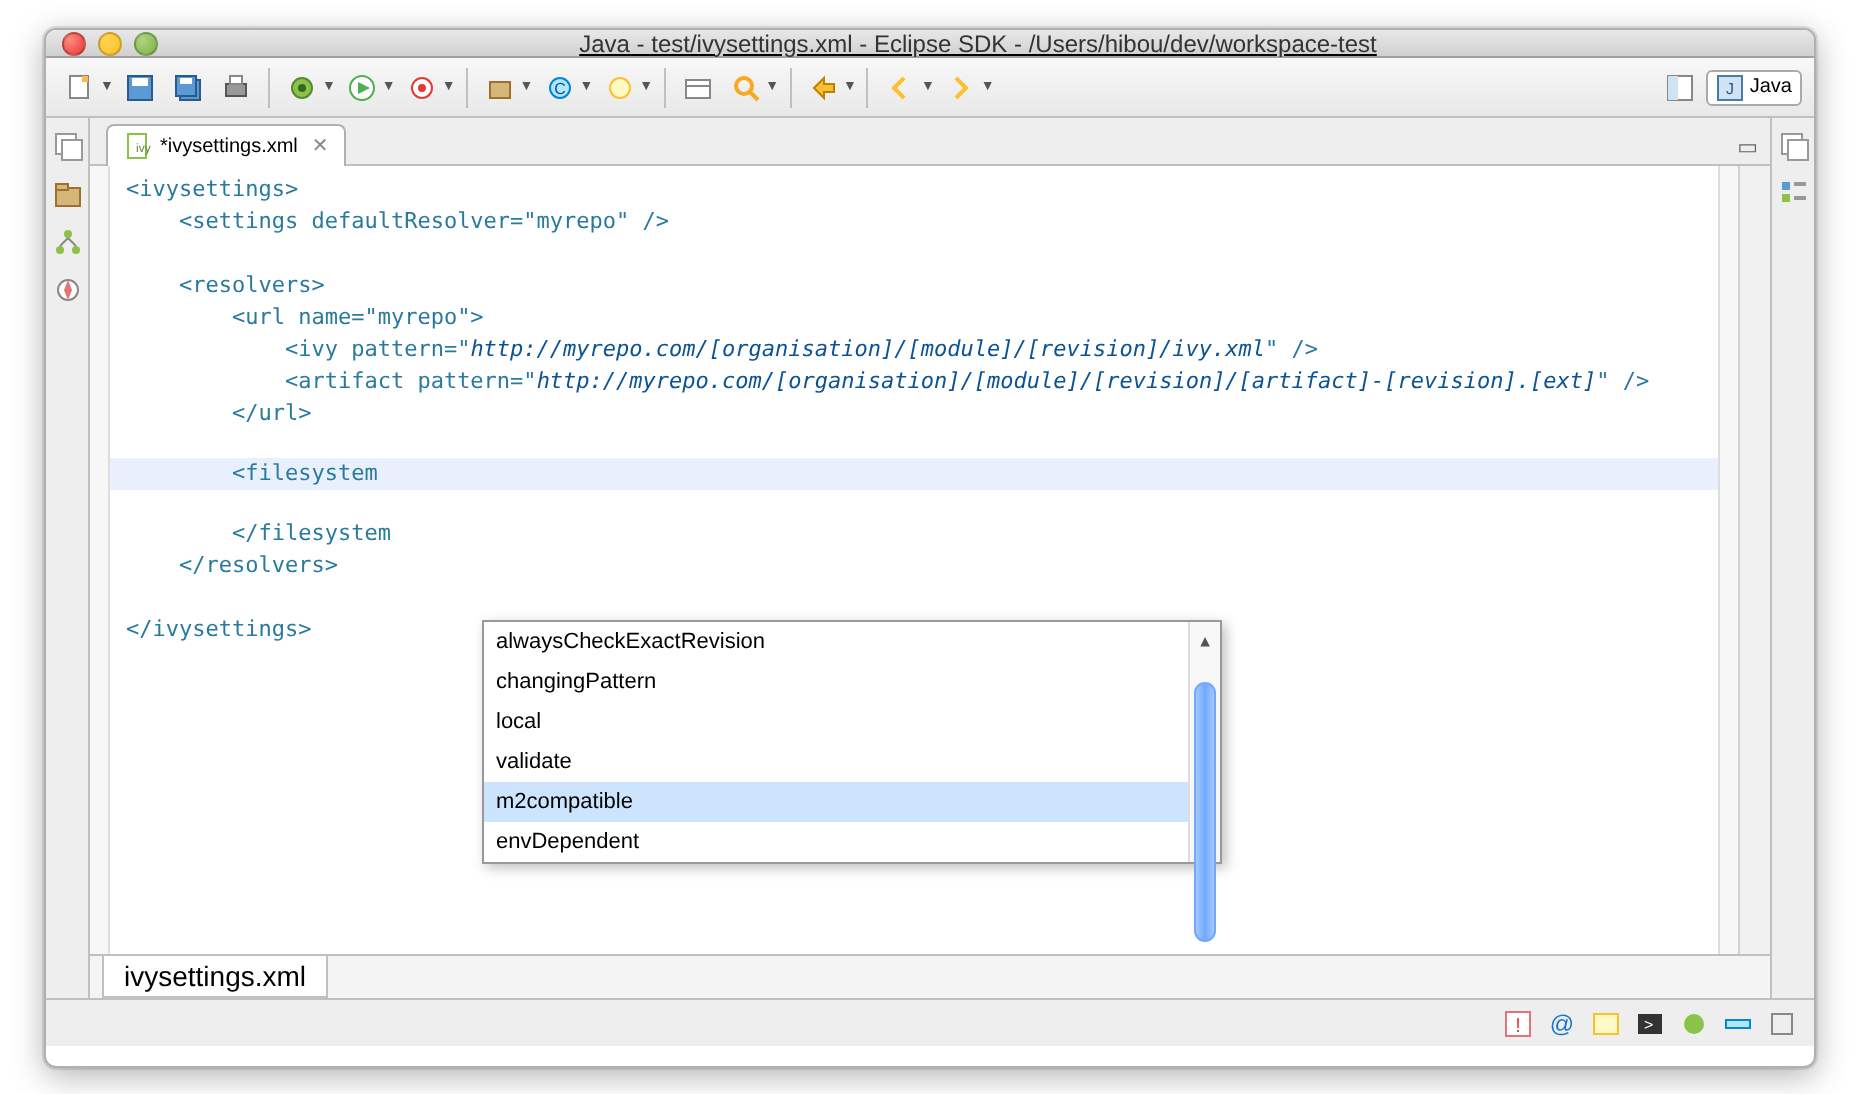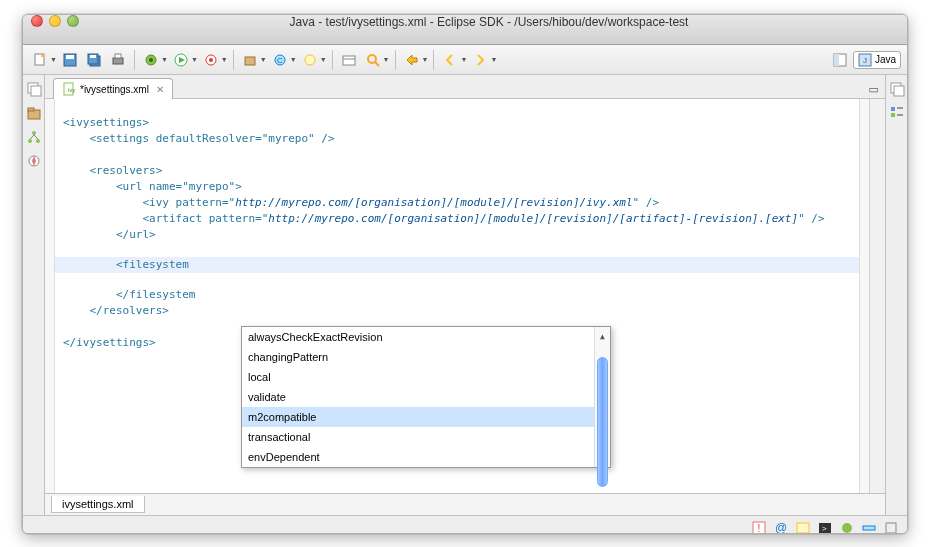--- a/index.html
+++ b/index.html
@@ -1,18 +1,18 @@
 <!DOCTYPE html>
 <html><head>
 <meta charset="utf-8">
 <style>
 * { box-sizing: border-box; margin: 0; padding: 0; }
 body { font-family: "Lucida Grande", sans-serif; font-size: 11px; background: #fff; width: 934px; height: 547px; position: relative; overflow: hidden; }
 .window { position: absolute; left: 22px; top: 14px; width: 886px; height: 520px; background: #fff; border: 1px solid #b0b0b0; border-radius: 6px; box-shadow: 0 4px 16px rgba(0,0,0,0.3), 0 0 0 1px rgba(0,0,0,0.1); overflow: hidden; }
-.titlebar { height: 30px; background: linear-gradient(#e8e8e8,#d0d0d0); border-bottom: 1px solid #a0a0a0; display: flex; padding: 0 8px; }
+.titlebar { height: 14px; background: linear-gradient(#e8e8e8,#d0d0d0); border-bottom: 1px solid #a0a0a0; display: flex; align-items: center; padding: 0 8px; text-decoration: underline; }
 .traffic { display: flex; gap: 6px; }
 .traffic div { width: 12px; height: 12px; border-radius: 50%; border: 1px solid rgba(0,0,0,0.2); }
 .tl-close { background: radial-gradient(circle at 30% 30%, #ff8a80, #e53935); }
 .tl-min { background: radial-gradient(circle at 30% 30%, #ffd54f, #fbc02d); }
 .tl-max { background: radial-gradient(circle at 30% 30%, #aed581, #7cb342); }
 .title { flex: 1; text-align: center; color: #333; font-size: 12px; }
 .toolbar { height: 30px; background: linear-gradient(#f8f8f8,#e8e8e8); border-bottom: 1px solid #c0c0c0; display: flex; align-items: center; padding: 0 6px; gap: 2px; }
 .tb-btn { width: 22px; height: 22px; display: inline-flex; align-items: center; justify-content: center; border-radius: 2px; }
 .tb-sep { width: 1px; height: 20px; background: #c0c0c0; margin: 0 3px; }
 .tb-drop { font-size: 7px; color: #555; margin-left: -3px; }
@@ -22,35 +22,35 @@
 .left-gutter, .right-gutter { width: 22px; background: #eee; border-right: 1px solid #c0c0c0; display: flex; flex-direction: column; align-items: center; padding-top: 6px; gap: 8px; }
 .right-gutter { border-right: none; border-left: 1px solid #c0c0c0; }
 .gutter-icon { width: 16px; height: 16px; }
 .editor-area { flex: 1; display: flex; flex-direction: column; background: #fff; }
 .tab-bar { height: 24px; background: #eee; display: flex; align-items: flex-end; border-bottom: 1px solid #c0c0c0; padding-left: 8px; }
 .tab { background: #fff; border: 1px solid #b0b0b0; border-bottom: none; border-radius: 4px 4px 0 0; padding: 3px 8px; display: flex; align-items: center; gap: 4px; font-size: 10px; position: relative; top: 1px; }
 .tab .x { font-size: 10px; color: #888; margin-left: 3px; }
 .tab-right { margin-left: auto; padding: 2px 6px; font-size: 11px; color: #666; }
 .editor-body { flex: 1; display: flex; background: #fff; font-family: Monaco, monospace; font-size: 11px; line-height: 16px; position: relative; overflow: hidden; }
 .ruler-left { width: 10px; background: #f7f7f7; border-right: 1px solid #ddd; }
-.code { flex: 1; padding: 16px 0 4px 8px; color: #333; white-space: pre; }
+.code { flex: 1; padding: 4px 0 4px 8px; color: #333; white-space: pre; }
 .cursor-line { background: #e8f0fe; display: block; margin: 14px -8px; padding: 0 8px; }
 .t-tag { color: #2a7a9e; }
 .t-url { color: #0b5394; font-style: italic; }
 .ruler-right { width: 10px; background: #f7f7f7; border-left: 1px solid #ddd; }
 .scroll-v { width: 16px; background: #f1f1f1; border-left: 1px solid #d0d0d0; }
 .popup { position: absolute; left: 196px; top: 227px; width: 370px; background: #fff; border: 1px solid #999; box-shadow: 2px 2px 6px rgba(0,0,0,0.25); z-index: 10; }
 .popup-inner { display: flex; }
 .popup-list { flex: 1; }
 .popup-item { padding: 2px 6px; font-size: 11px; font-family: "Lucida Grande", sans-serif; cursor: default; }
 .popup-item.selected { background: #cde4ff; }
 .popup-scroll { width: 16px; background: #f8f8f8; border-left: 1px solid #ddd; position: relative; }
 .popup-thumb { position: absolute; left: 2px; right: 2px; top: 30px; height: 130px; background: linear-gradient(to right,#a6c8ff,#6fa8ff,#a6c8ff); border-radius: 6px; border:1px solid #6fa8ff; }
 .pop-arrow { position: absolute; left: 3px; right: 3px; font-size: 8px; text-align: center; color: #555; }
-.bottom-tabs { height: 22px; background: #f4f4f4; border-top: 1px solid #c0c0c0; display: flex; align-items: center; padding-left: 6px; font-size: 11px; }
+.bottom-tabs { height: 22px; background: #f4f4f4; border-top: 1px solid #c0c0c0; display: flex; align-items: center; padding-left: 6px; font-size: 14px; }
 .bottom-tab { border: 1px solid #c0c0c0; border-top: none; background: #fff; padding: 2px 10px; }
 .status-bar { height: 24px; background: #eee; border-top: 1px solid #c0c0c0; display: flex; align-items: center; padding: 0 8px; gap: 6px; }
 .status-icon { width: 16px; height: 16px; display: inline-flex; align-items: center; justify-content: center; }
 svg { display: block; }
 </style>
 </head>
 <body>
 
 <div class="window">
   <div class="titlebar">
@@ -243,21 +243,20 @@
         <div class="scroll-v"></div>
 
         <div class="popup">
           <div class="popup-inner">
             <div class="popup-list" id="popup-list">
                 <div class="popup-item">alwaysCheckExactRevision</div>
                 <div class="popup-item">changingPattern</div>
                 <div class="popup-item">local</div>
                 <div class="popup-item">validate</div>
                 <div class="popup-item selected">m2compatible</div>
-                <div class="popup-item">transactional</div>
                 <div class="popup-item">envDependent</div>
               </div>
             <div class="popup-scroll">
               <div class="pop-arrow" style="top:2px">▲</div>
               <div class="popup-thumb"></div>
 
             </div>
           </div>
         </div>
       </div>

